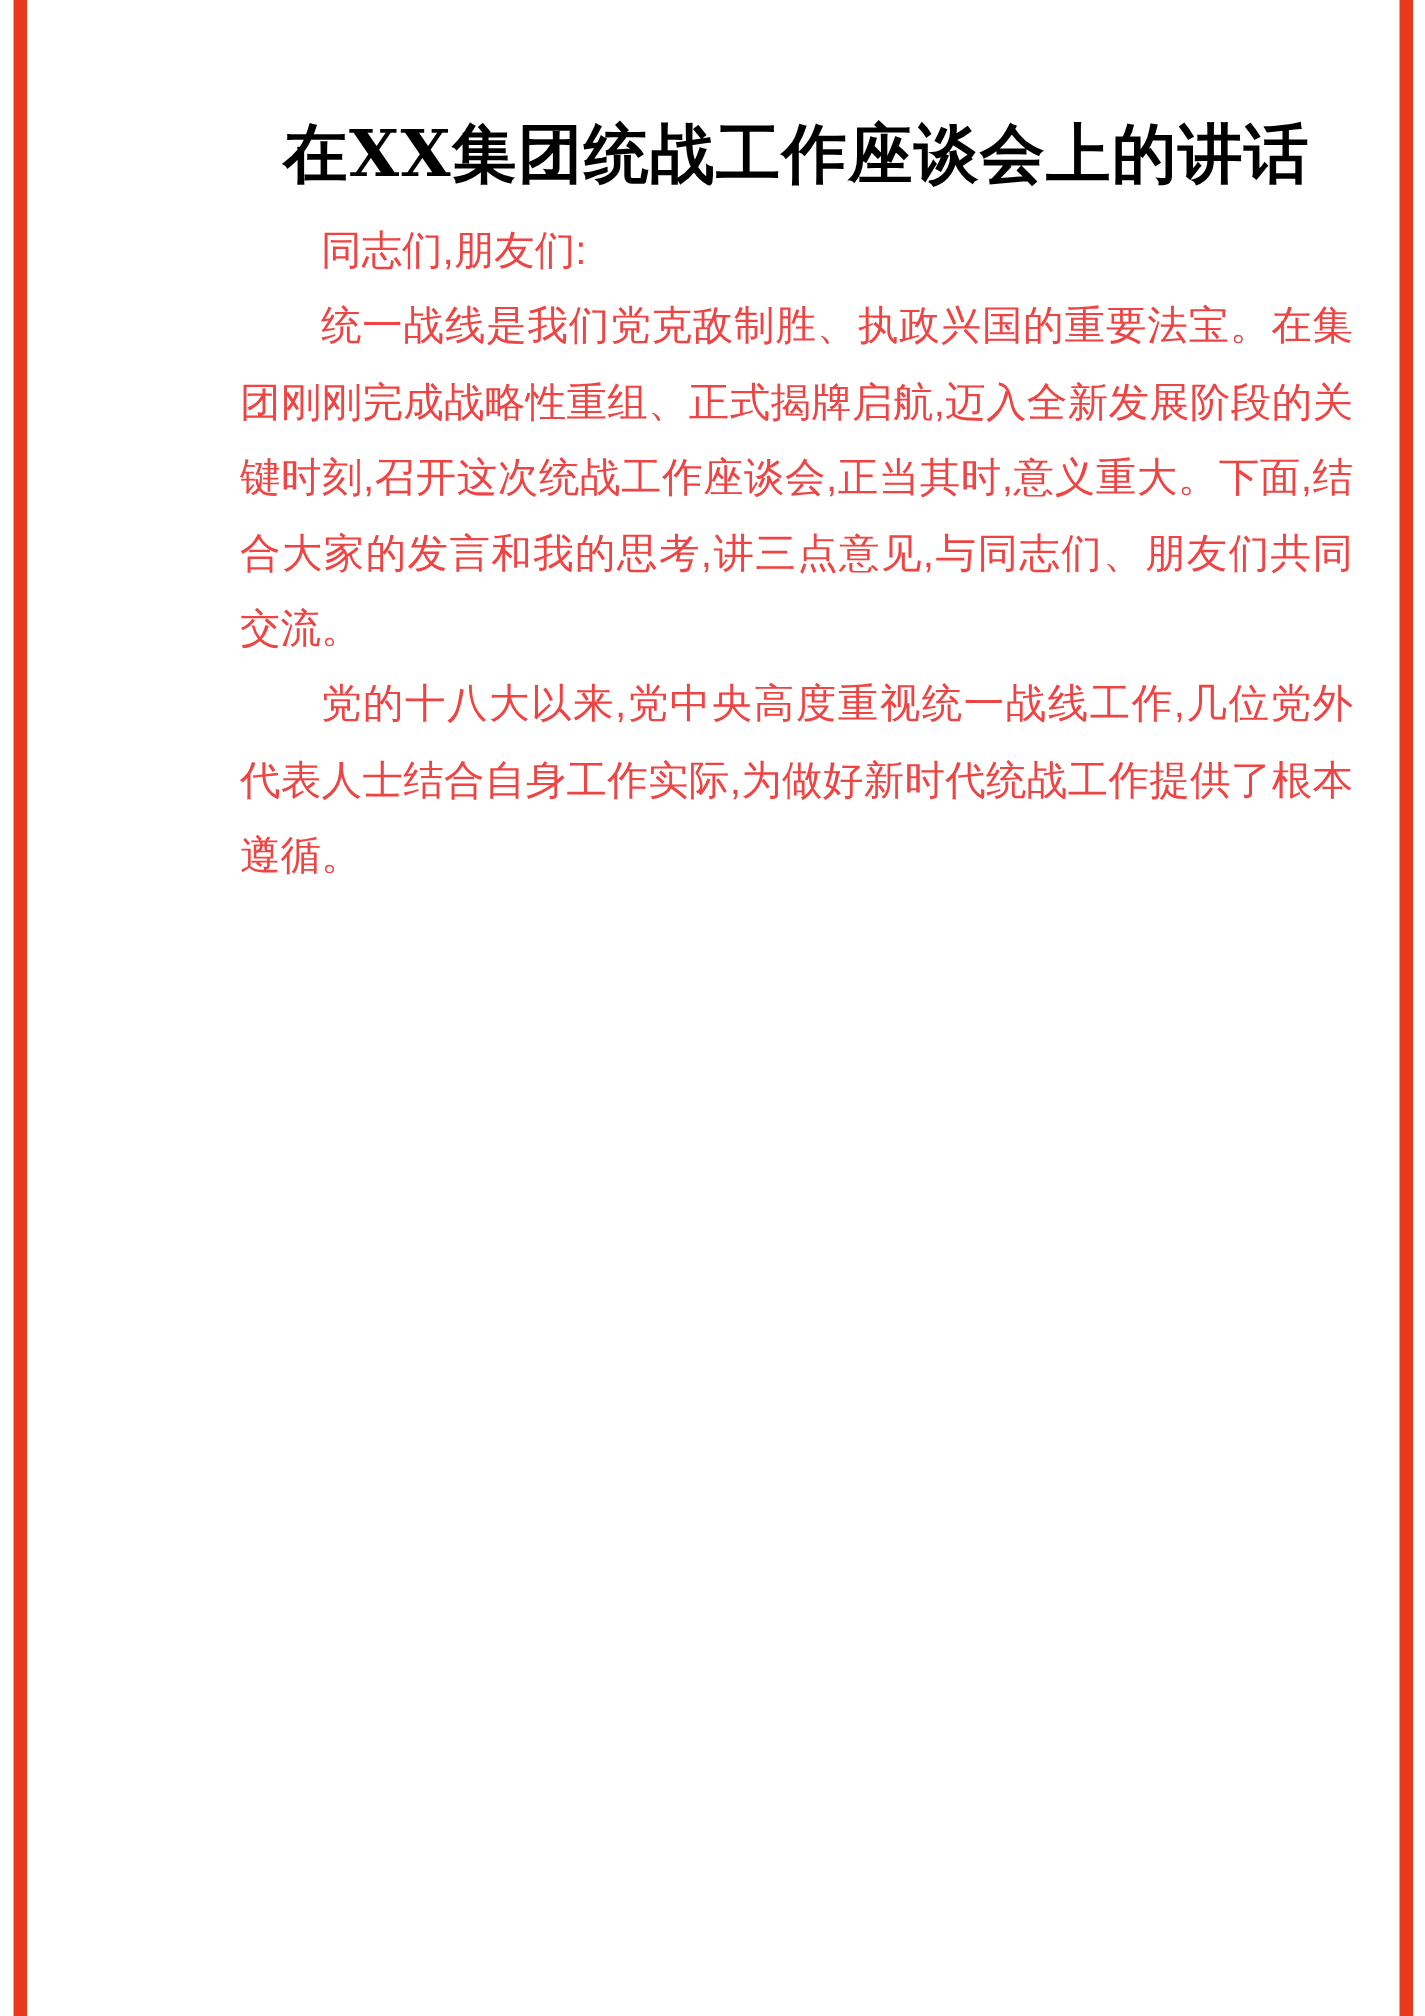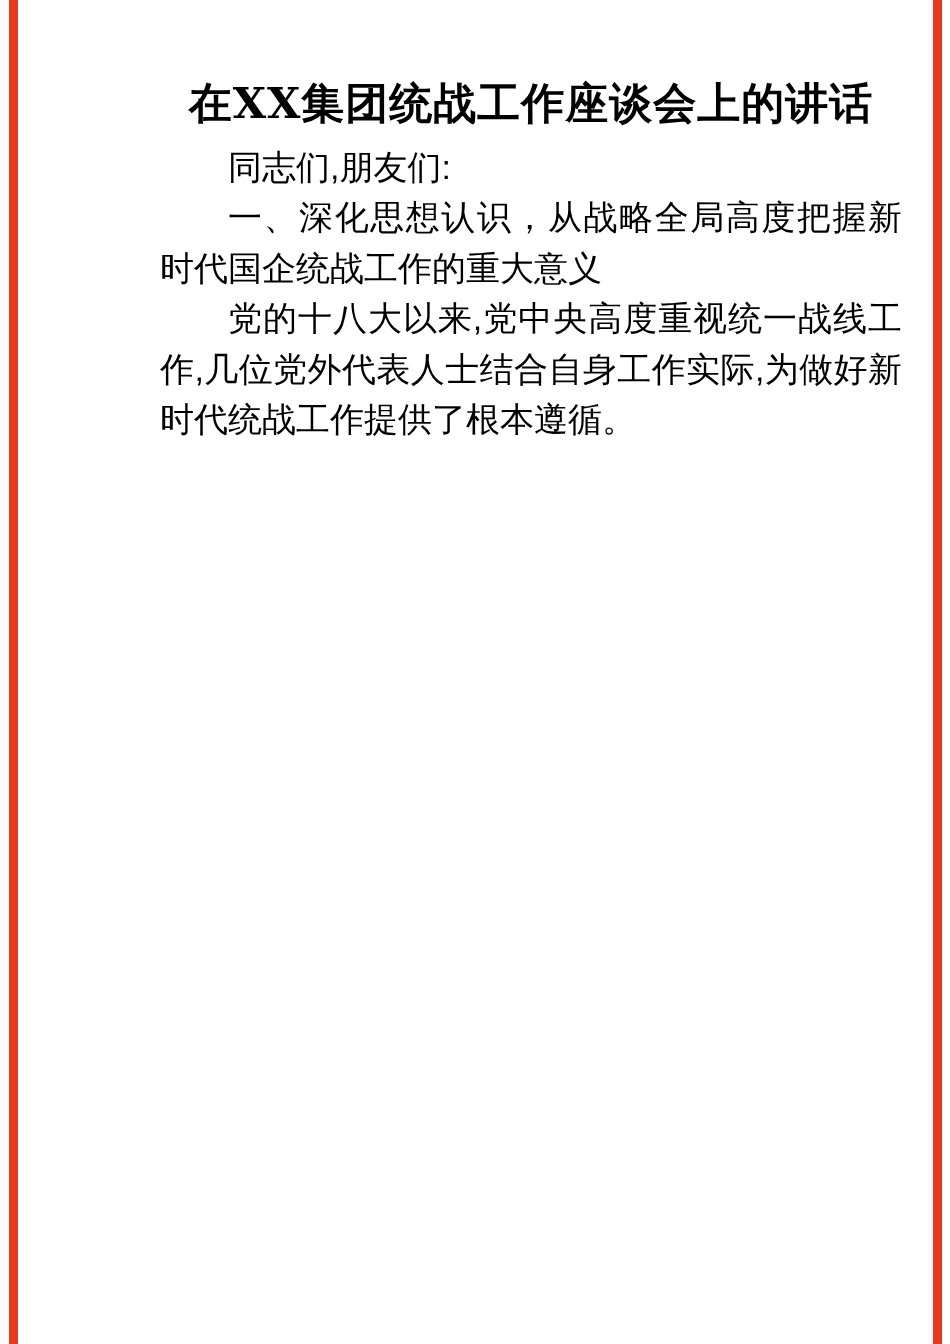--- a/index.html
+++ b/index.html
@@ -34,44 +34,44 @@
     font-weight: bold;
     font-size: 43px;
     line-height: 50px;
     text-align: center;
     letter-spacing: 1px;
     color: #000000;
     margin-bottom: 14px;
     white-space: nowrap;
   }
   .body-text p {
-    font-size: 34px;
+    font-size: 27px;
     line-height: 50.4px;
     text-align: justify;
     text-justify: inter-ideograph;
     text-indent: 2em;
-    color: #000000;
+    color: #ef4444;
     letter-spacing: 0;
   }
   .body-text p.section-heading {
     font-weight: normal;
   }
 </style>
 </head>
 <body>
 
 <div class="page">
 
   <div class="edge-bar left" style="background: rgb(232, 57, 28);"></div>
   <div class="edge-bar right" style="background: rgb(232, 57, 28);"></div>
 
   <div class="content">
 
     <h1 class="doc-title">在XX集团统战工作座谈会上的讲话</h1>
 
     <div class="body-text">
       <p>同志们,朋友们:</p>
-      <p class="section-heading">一、深化思想认识，从战略全局高度把握新时代国企统战工作的重大意义</p>
+      <p>统一战线是我们党克敌制胜、执政兴国的重要法宝。在集团刚刚完成战略性重组、正式揭牌启航,迈入全新发展阶段的关键时刻,召开这次统战工作座谈会,正当其时,意义重大。下面,结合大家的发言和我的思考,讲三点意见,与同志们、朋友们共同交流。</p>
       <p>党的十八大以来,党中央高度重视统一战线工作,几位党外代表人士结合自身工作实际,为做好新时代统战工作提供了根本遵循。</p>
     </div>
 
   </div>
 </div>
 
 </body></html>

